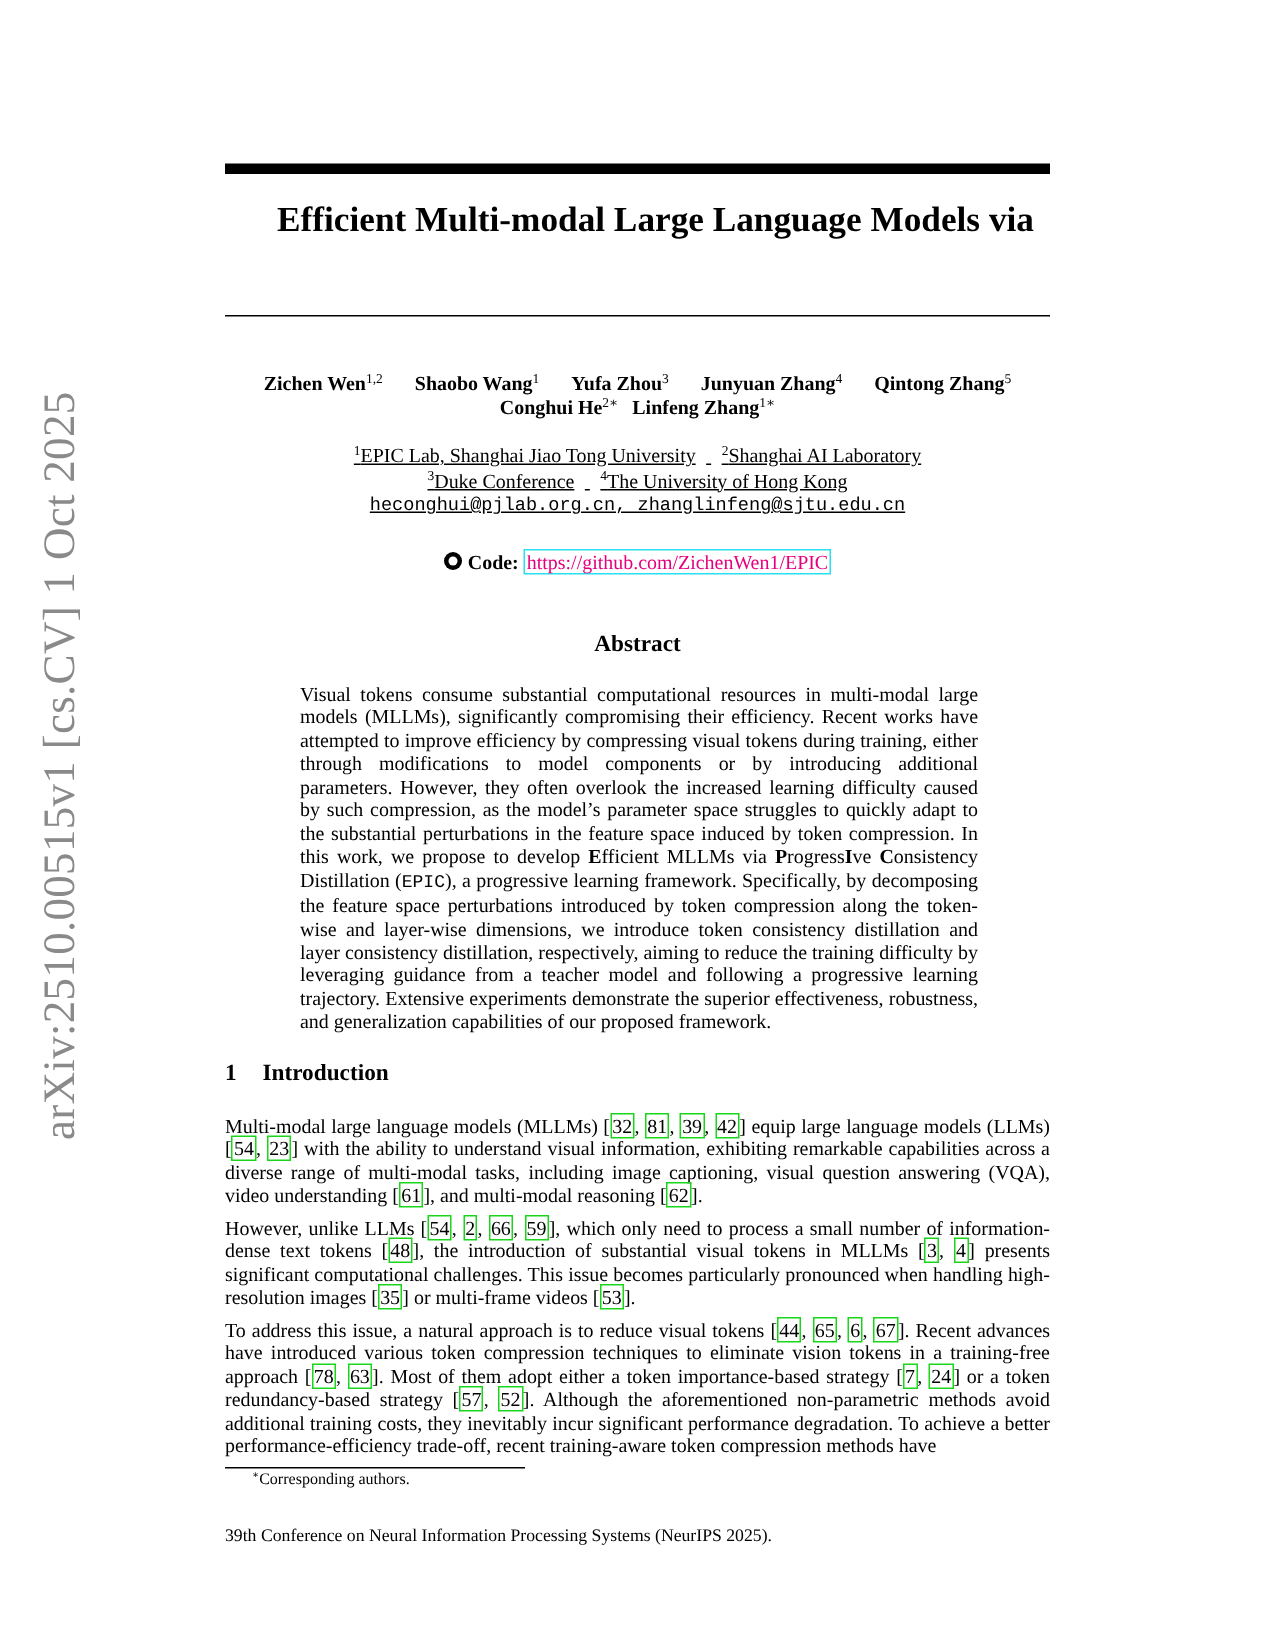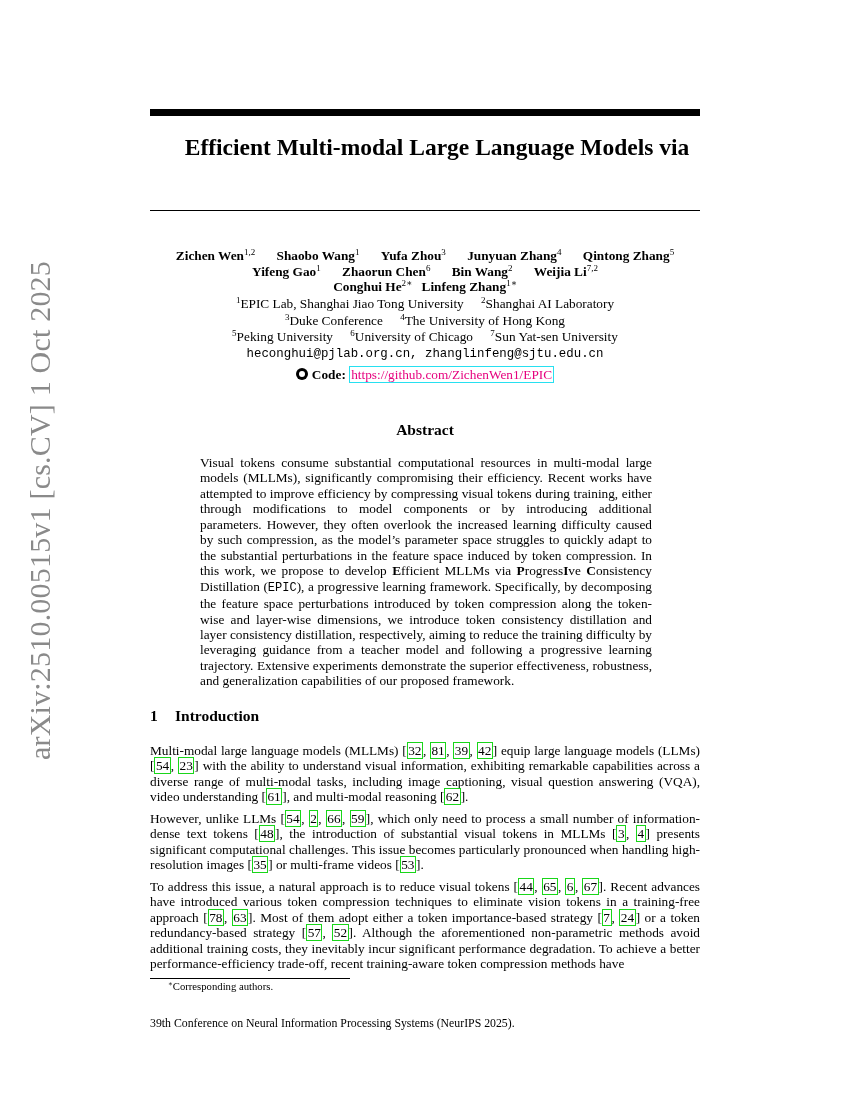--- a/index.html
+++ b/index.html
@@ -13,21 +13,21 @@
   .top-rule { position: absolute; left: 0; top: 109px; width: 550px; height: 7px; background: #000; }
   .title { position: absolute; left: 12px; top: 133px; width: 550px; text-align: center;
            font-weight: bold; font-size: 23.5px; line-height: 29px; }
   .bottom-rule { position: absolute; left: 0; top: 210px; width: 550px; height: 1px; background: #000; }
   .authors { position: absolute; left: 0; top: 248px; width: 550px; text-align: center;
              font-weight: bold; font-size: 13.3px; line-height: 15.5px; }
   .authors .a { margin: 0 9px; white-space: nowrap; }
   .authors .a.tight { margin: 0 3px; }
   sup { font-size: 9px; font-weight: normal; vertical-align: 5px; line-height: 0; }
   .affils { position: absolute; left: 0; top: 296px; width: 550px; text-align: center;
-            font-size: 13.3px; line-height: 16.5px; }
+            font-size: 13.3px; line-height: 16.5px; text-decoration: underline; }
   .affils .aff { margin: 0 7px; white-space: nowrap; }
   .emails { font-family: "Liberation Mono", monospace; font-size: 12.4px; }
   .code-line { position: absolute; left: 0; top: 366px; width: 550px; text-align: center;
                font-size: 13.3px; line-height: 17px; }
   .code-line b { font-weight: bold; }
   .gh-icon { display: inline-block; width: 12px; height: 12px; border-radius: 50%;
              background: #000; vertical-align: -1px; margin-right: 4px; position: relative; }
   .gh-icon::after { content: ""; position: absolute; left: 3px; top: 3px; width: 6px; height: 6px;
                     border-radius: 50%; background: #fff; }
   .code-link { color: #e6007e; border: 1.3px solid #27e0f0; padding: 0 1px; }
@@ -61,44 +61,33 @@
 
   <div class="authors">
     <div>
       <span class="a"><span>Zichen Wen</span><sup>1,2</sup></span>
       <span class="a"><span>Shaobo Wang</span><sup>1</sup></span>
       <span class="a"><span>Yufa Zhou</span><sup>3</sup></span>
       <span class="a"><span>Junyuan Zhang</span><sup>4</sup></span>
       <span class="a"><span>Qintong Zhang</span><sup>5</sup></span>
     </div>
     <div>
-      <span class="a"><span>Yifeng Gao</span><sup>1</sup></span>
-      <span class="a"><span>Zhaorun Chen</span><sup>6</sup></span>
-      <span class="a"><span>Bin Wang</span><sup>2</sup></span>
-      <span class="a"><span>Weijia Li</span><sup>7,2</sup></span>
-    </div>
-    <div>
       <span class="a tight"><span>Conghui He</span><sup>2∗</sup></span>
       <span class="a tight"><span>Linfeng Zhang</span><sup>1∗</sup></span>
     </div>
   </div>
 
   <div class="affils">
     <div>
       <span class="aff"><sup>1</sup><span>EPIC Lab, Shanghai Jiao Tong University</span></span>
       <span class="aff"><sup>2</sup><span>Shanghai AI Laboratory</span></span>
     </div>
     <div>
       <span class="aff"><sup>3</sup><span>Duke Conference</span></span>
       <span class="aff"><sup>4</sup><span>The University of Hong Kong</span></span>
-    </div>
-    <div>
-      <span class="aff"><sup>5</sup><span>Peking University</span></span>
-      <span class="aff"><sup>6</sup><span>University of Chicago</span></span>
-      <span class="aff"><sup>7</sup><span>Sun Yat-sen University</span></span>
     </div>
     <div class="emails">heconghui@pjlab.org.cn, zhanglinfeng@sjtu.edu.cn</div>
   </div>
 
   <div class="code-line">
     <span class="gh-icon"></span><b>Code:</b>
     <span class="code-link">https://github.com/ZichenWen1/EPIC</span>
   </div>
 
   <div class="abstract-head">Abstract</div>

